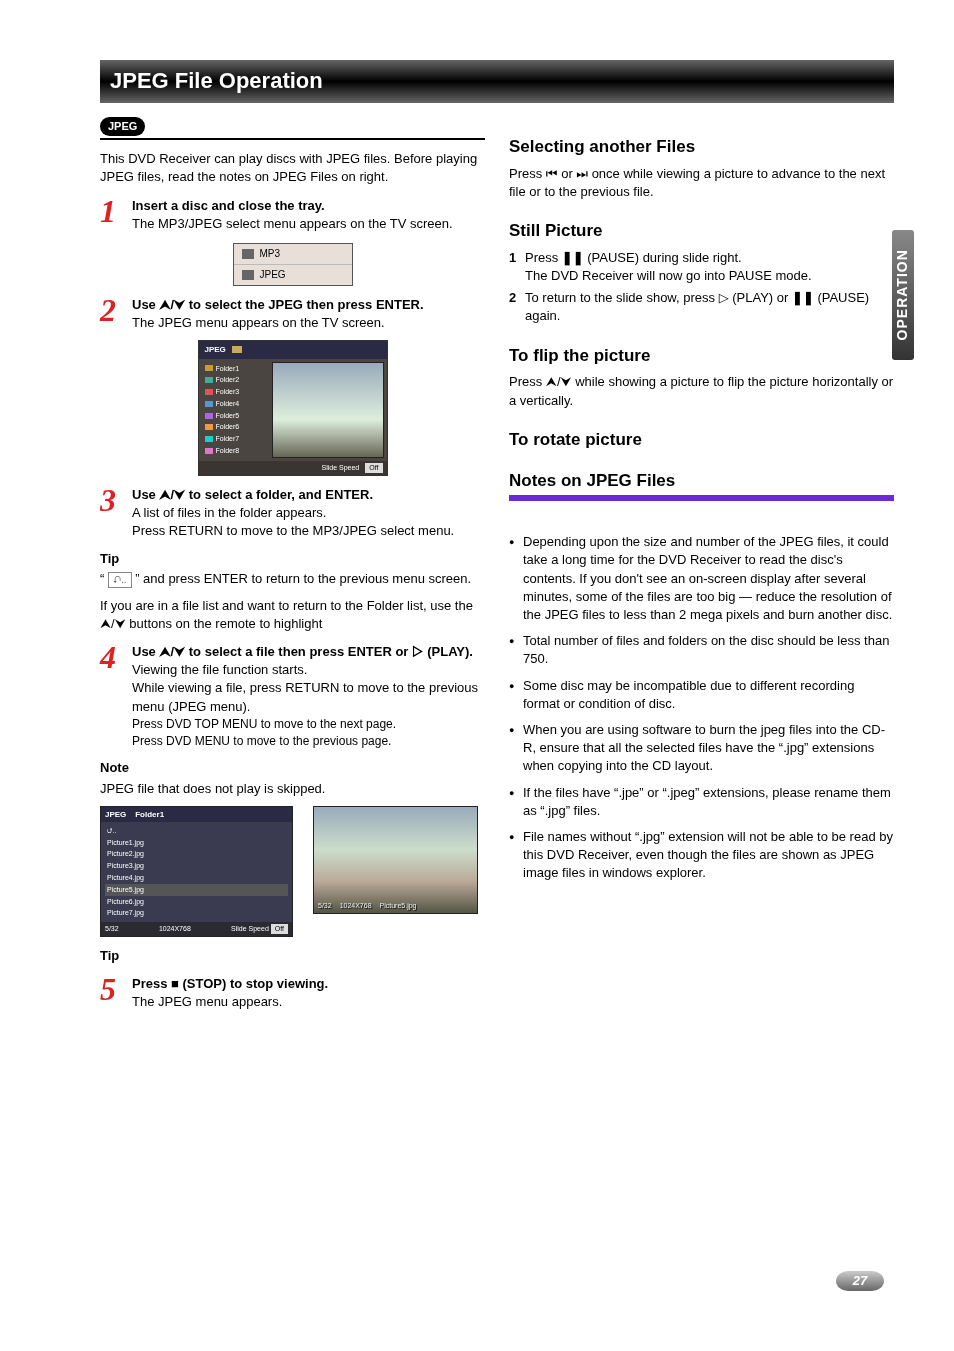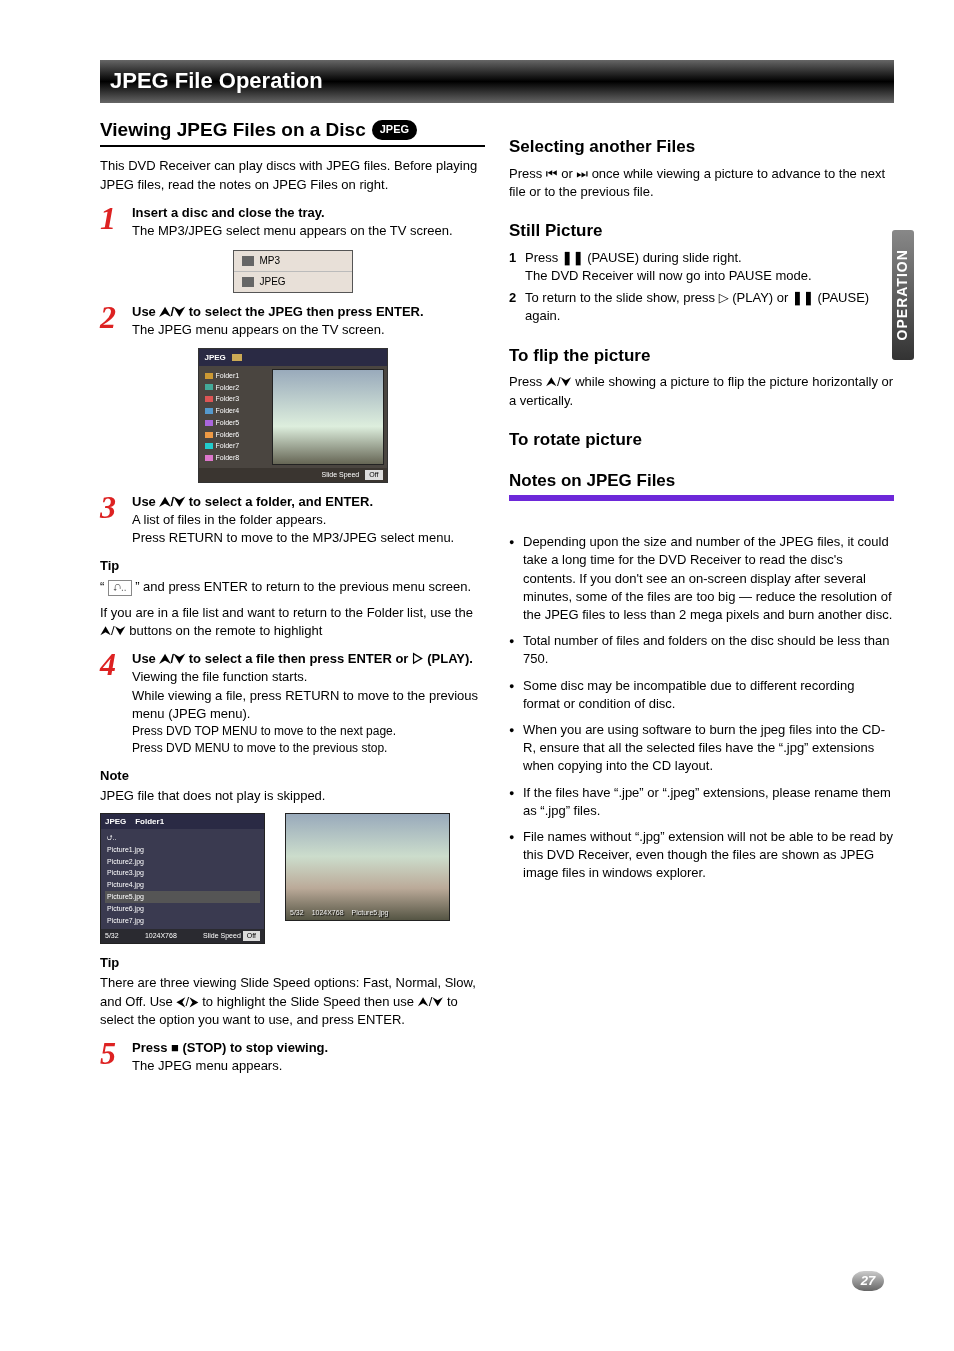--- a/index.html
+++ b/index.html
@@ -164,21 +164,21 @@
     padding: 0 4px;
     display: inline-block;
   }
 
   .picture-menu {
     display: flex;
     gap: 20px;
     margin: 8px 0;
   }
   .thumb-menu {
-    width: 165px;
+    width: 193px;
     background: #3a3a50;
     color: #fff;
     font-size: 8px;
     border: 1px solid #222;
   }
   .thumb-header {
     background: #2a2a44;
     padding: 2px 4px;
     font-weight: bold;
   }
@@ -232,21 +232,21 @@
     letter-spacing: 1px;
     white-space: nowrap;
   }
 
   .page-num {
     position: absolute;
     right: 70px;
     bottom: 60px;
   }
   .page-num-badge {
-    width: 32px;
+    width: 48px;
     height: 20px;
     background: linear-gradient(to bottom, #ccc, #666);
     border-radius: 12px / 10px;
     color: #fff;
     font-weight: bold;
     font-size: 13px;
     display: flex;
     align-items: center;
     justify-content: center;
     font-style: italic;
@@ -273,21 +273,20 @@
 </head>
 <body>
 
 <div class="main-heading-bar">JPEG File Operation</div>
 
 <div class="page">
 
   <div class="col col-left">
 
     <div class="section-heading">
-      <span>Viewing JPEG Files on a Disc</span>
       <span class="jpeg-pill">JPEG</span>
     </div>
 
     <p>This DVD Receiver can play discs with JPEG files. Before playing JPEG files, read the notes on JPEG Files on right.</p>
 
     <div class="step">
       <div class="step-num">1</div>
       <div class="step-body">
         <div class="step-title">Insert a disc and close the tray.</div>
         <div>The MP3/JPEG select menu appears on the TV screen.</div>
@@ -376,21 +375,21 @@
     </p>
     <p>If you are in a file list and want to return to the Folder list, use the ⮝/⮟ buttons on the remote to highlight</p>
 
     <div class="step">
       <div class="step-num">4</div>
       <div class="step-body">
         <div class="step-title">Use ⮝/⮟ to select a file then press ENTER or ▷ (PLAY).</div>
         <div>Viewing the file function starts.</div>
         <div>While viewing a file, press RETURN to move to the previous menu (JPEG menu).</div>
         <div class="small">Press DVD TOP MENU to move to the next page.</div>
-        <div class="small">Press DVD MENU to move to the previous stop.</div>
+        <div class="small">Press DVD MENU to move to the previous page.</div>
       </div>
     </div>
 
     <div class="tip-note-heading">Note</div>
     <p>JPEG file that does not play is skipped.</p>
 
     <div class="picture-menu">
       <div class="thumb-menu">
         <div class="thumb-header">JPEG &nbsp; &nbsp;Folder1</div>
         <div class="thumb-list">
@@ -415,21 +414,20 @@
       <div class="full-thumb">
         <div class="full-thumb-footer">
           <span>5/32</span>
           <span>1024X768</span>
           <span>Picture5.jpg</span>
         </div>
       </div>
     </div>
 
     <div class="tip-note-heading">Tip</div>
-    <p>There are three viewing Slide Speed options: Fast, Normal, Slow, and Off. Use ⮜/⮞ to highlight the Slide Speed then use ⮝/⮟ to select the option you want to use, and press ENTER.</p>
 
     <div class="step">
       <div class="step-num">5</div>
       <div class="step-body">
         <div class="step-title">Press ■ (STOP) to stop viewing.</div>
         <div>The JPEG menu appears.</div>
       </div>
     </div>
 
   </div>

